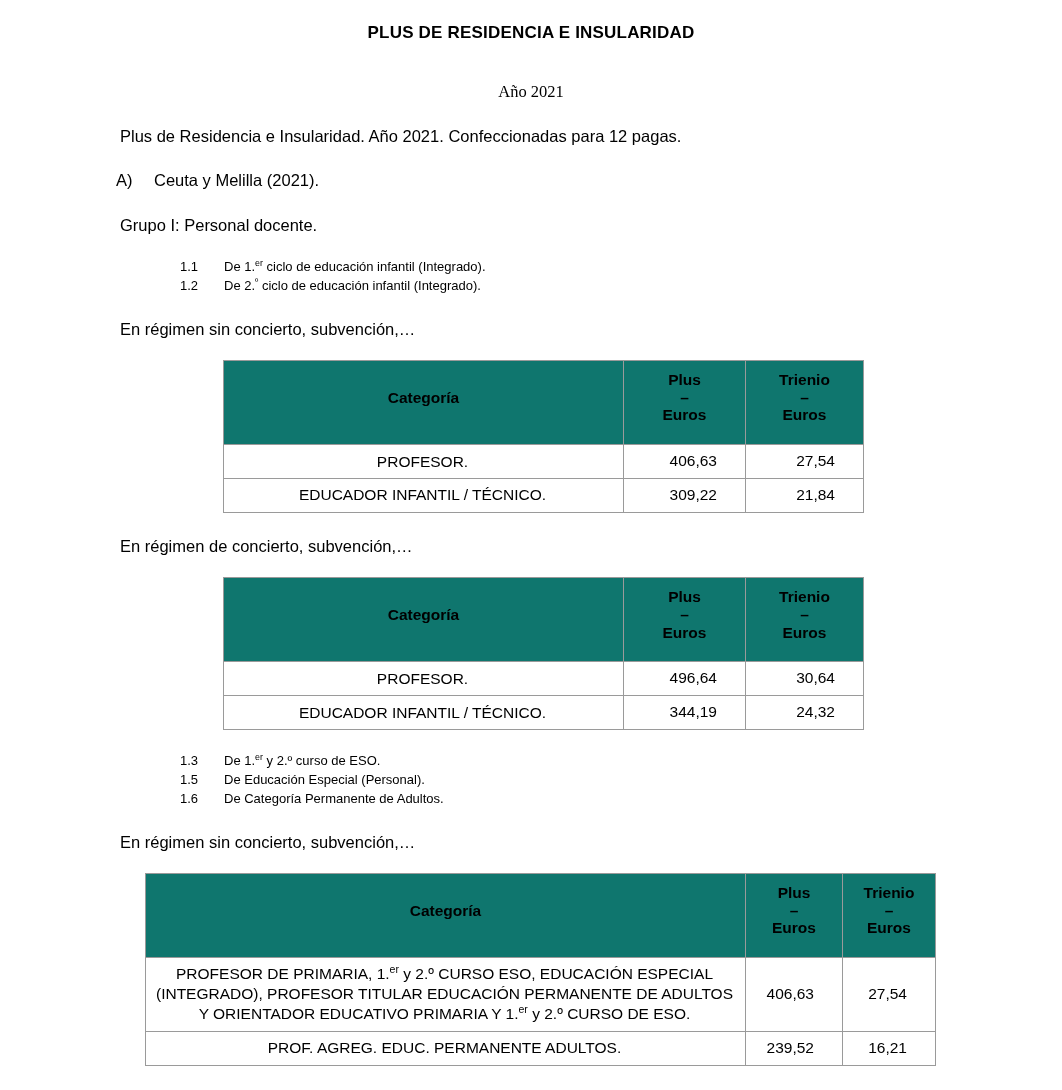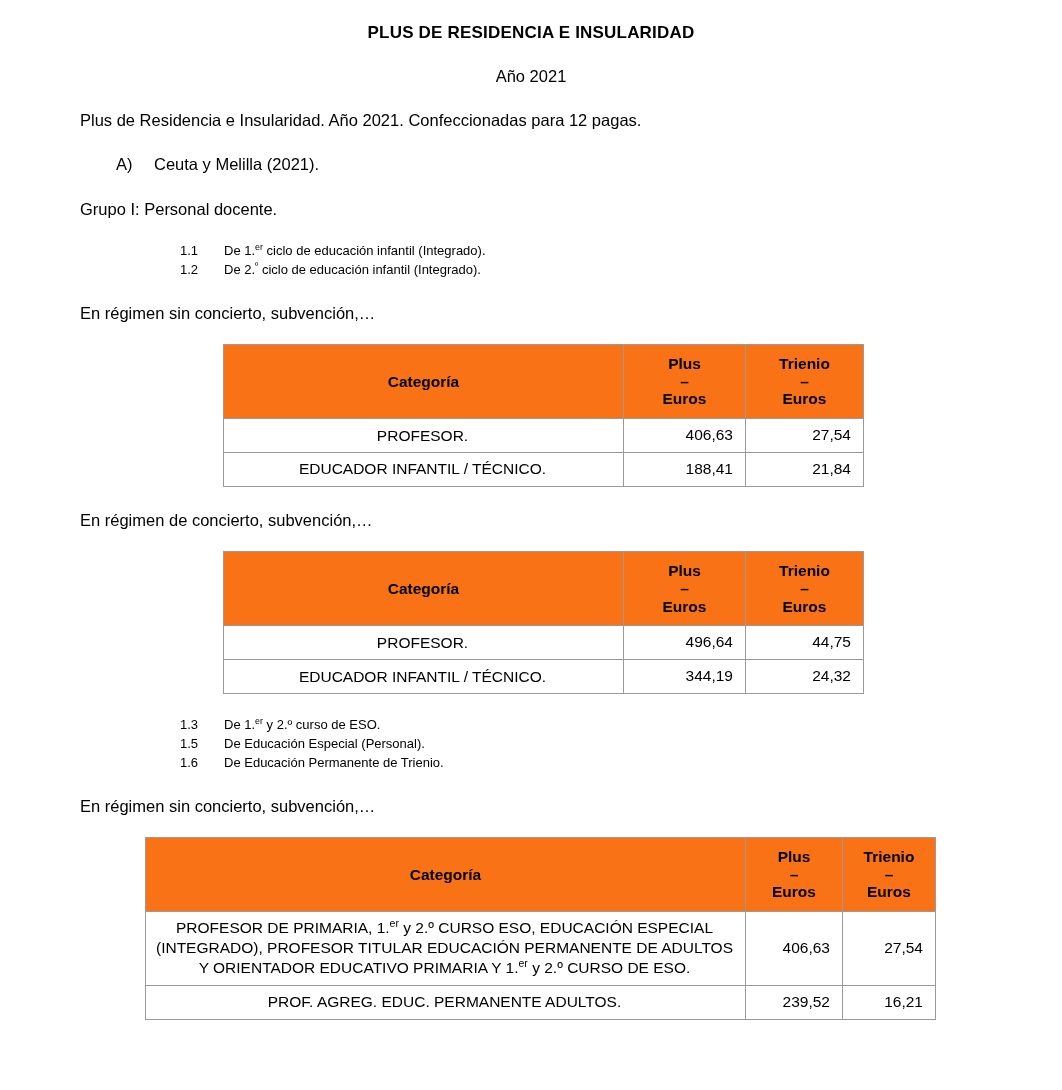--- a/index.html
+++ b/index.html
@@ -24,25 +24,26 @@
   .doc-title {
     text-align: center;
     font-weight: bold;
     font-size: 17px;
     letter-spacing: 0.2px;
     margin: 8px 0 0 0;
   }
   .doc-subtitle {
     text-align: center;
     font-size: 16.5px;
-    margin: 20px 0 0 0;
+    margin: 36px 0 0 0;
+    font-family: Liberation Serif, serif;
   }
   .para {
-    margin: 22px 0 0 6px;
-    padding-left: 74px;
+    margin: 22px 0 0 0;
+    padding-left: 120px;
     padding-right: 40px;
     font-size: 16.5px;
   }
   .para-indent-a {
     margin: 22px 0 0 0;
     padding-left: 116px;
     font-size: 16.5px;
   }
   .para-indent-a .lbl {
     display: inline-block;
@@ -72,35 +73,35 @@
     margin-top: 20px;
     table-layout: fixed;
   }
   table.tbl td, table.tbl th {
     border: 1px solid #9a9a9a;
     padding: 6px 10px;
     font-size: 15.5px;
     vertical-align: middle;
   }
   table.tbl thead th {
-    background: #f97316;
+    background: #0f766e;
     font-weight: bold;
     text-align: center;
     line-height: 1.28;
     padding-top: 9px;
-    padding-bottom: 9px;
+    padding-bottom: 19px;
   }
   table.tbl tbody td.cat {
     text-align: center;
     padding-left: 8px;
     line-height: 1.3;
   }
   table.tbl tbody td.num {
     text-align: right;
-    padding-right: 12px;
+    padding-right: 28px;
   }
   .tbl-small {
     width: 640px;
     margin-left: 223px;
   }
   .tbl-small col.c1 { width: 400px; }
   .tbl-small col.c2 { width: 122px; }
   .tbl-small col.c3 { width: 118px; }
 
   .tbl-wide {
@@ -167,21 +168,21 @@
       </tr>
     </thead>
     <tbody>
       <tr>
         <td class="cat">PROFESOR.</td>
         <td class="num">406,63</td>
         <td class="num">27,54</td>
       </tr>
       <tr>
         <td class="cat">EDUCADOR INFANTIL / TÉCNICO.</td>
-        <td class="num">188,41</td>
+        <td class="num">309,22</td>
         <td class="num">21,84</td>
       </tr>
     </tbody>
   </table>
 
   <div class="para">En régimen de concierto, subvención,…</div>
 
   <table class="tbl tbl-small">
     <colgroup>
         <col class="c1">
@@ -200,39 +201,39 @@
           <span>Trienio</span>
           <span class="dash">–</span>
           <span>Euros</span>
         </th>
       </tr>
     </thead>
     <tbody>
       <tr>
         <td class="cat">PROFESOR.</td>
         <td class="num">496,64</td>
-        <td class="num">44,75</td>
+        <td class="num">30,64</td>
       </tr>
       <tr>
         <td class="cat">EDUCADOR INFANTIL / TÉCNICO.</td>
         <td class="num">344,19</td>
         <td class="num">24,32</td>
       </tr>
     </tbody>
   </table>
 
   <div class="list">
     <span class="row">
       <span class="num">1.3</span><span>De 1.</span><sup>er</sup><span> y 2.º curso de ESO.</span>
     </span>
     <span class="row">
       <span class="num">1.5</span><span>De Educación Especial (Personal).</span><sup></sup><span></span>
     </span>
     <span class="row">
-      <span class="num">1.6</span><span>De Educación Permanente de Trienio.</span><sup></sup><span></span>
+      <span class="num">1.6</span><span>De Categoría Permanente de Adultos.</span><sup></sup><span></span>
     </span>
   </div>
 
   <div class="para">En régimen sin concierto, subvención,…</div>
 
   <table class="tbl tbl-wide">
     <colgroup>
         <col class="c1">
         <col class="c2">
         <col class="c3">

